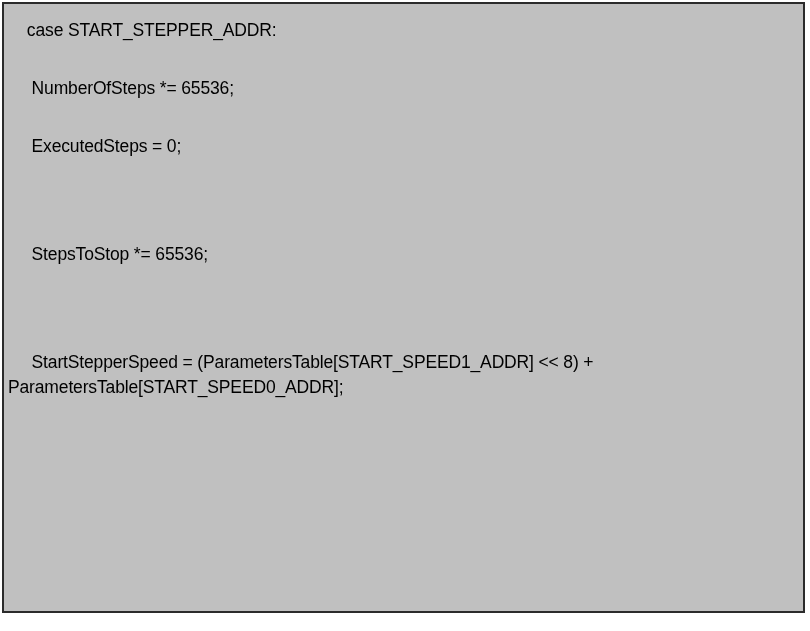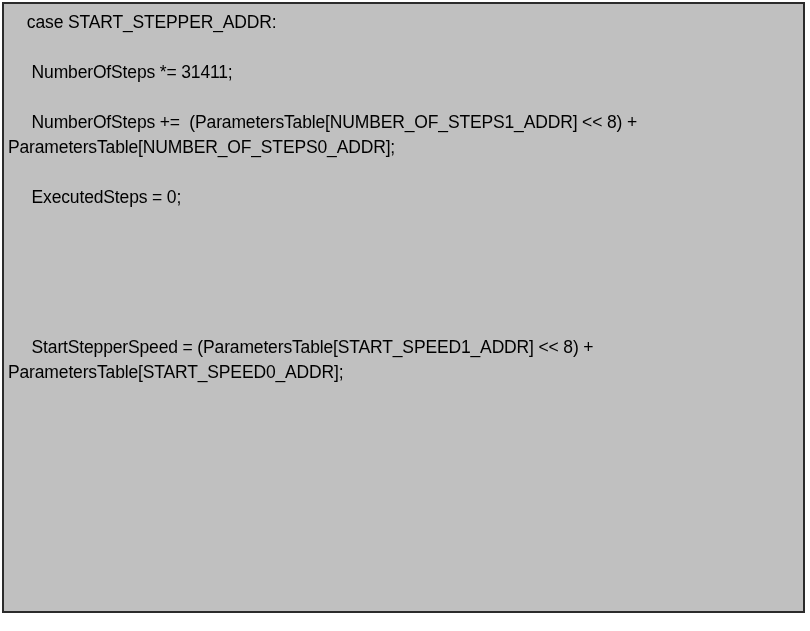--- a/index.html
+++ b/index.html
@@ -32,35 +32,36 @@
     line-height: 25px;
     color: #000000;
     white-space: pre-wrap;
     word-break: normal;
     overflow-wrap: break-word;
     letter-spacing: -0.15px;
   }
   .code-line {
     display: block;
     min-height: 25px;
+    margin-top: 8px;
   }
   .blank-line {
     display: block;
     height: 25px;
   }
 </style>
 </head>
 <body>
 
 <div id="code-box" style="background: rgb(192, 192, 192); border-color: rgb(43, 43, 43);">
   <pre id="code-listing" style="color: rgb(0, 0, 0);"><span class="code-line">    case START_STEPPER_ADDR:</span>
-<span class="code-line">     NumberOfSteps *= 31411;</span>
-<span class="code-line">     NumberOfSteps +=  (ParametersTable[NUMBER_OF_STEPS1_ADDR] &lt;&lt; 8) + ParametersTable[NUMBER_OF_STEPS0_ADDR];</span>
+<span class="code-line">     NumberOfSteps *= 65536;</span>
 <span class="code-line">     ExecutedSteps = 0;</span>
 <span class="blank-line"></span>
+<span class="code-line">     StepsToStop *= 65536;</span>
 <span class="blank-line"></span>
 <span class="code-line">     StartStepperSpeed = (ParametersTable[START_SPEED1_ADDR] &lt;&lt; 8) + ParametersTable[START_SPEED0_ADDR];</span>
 
 
 
 
 
 
 </pre>
 </div>

